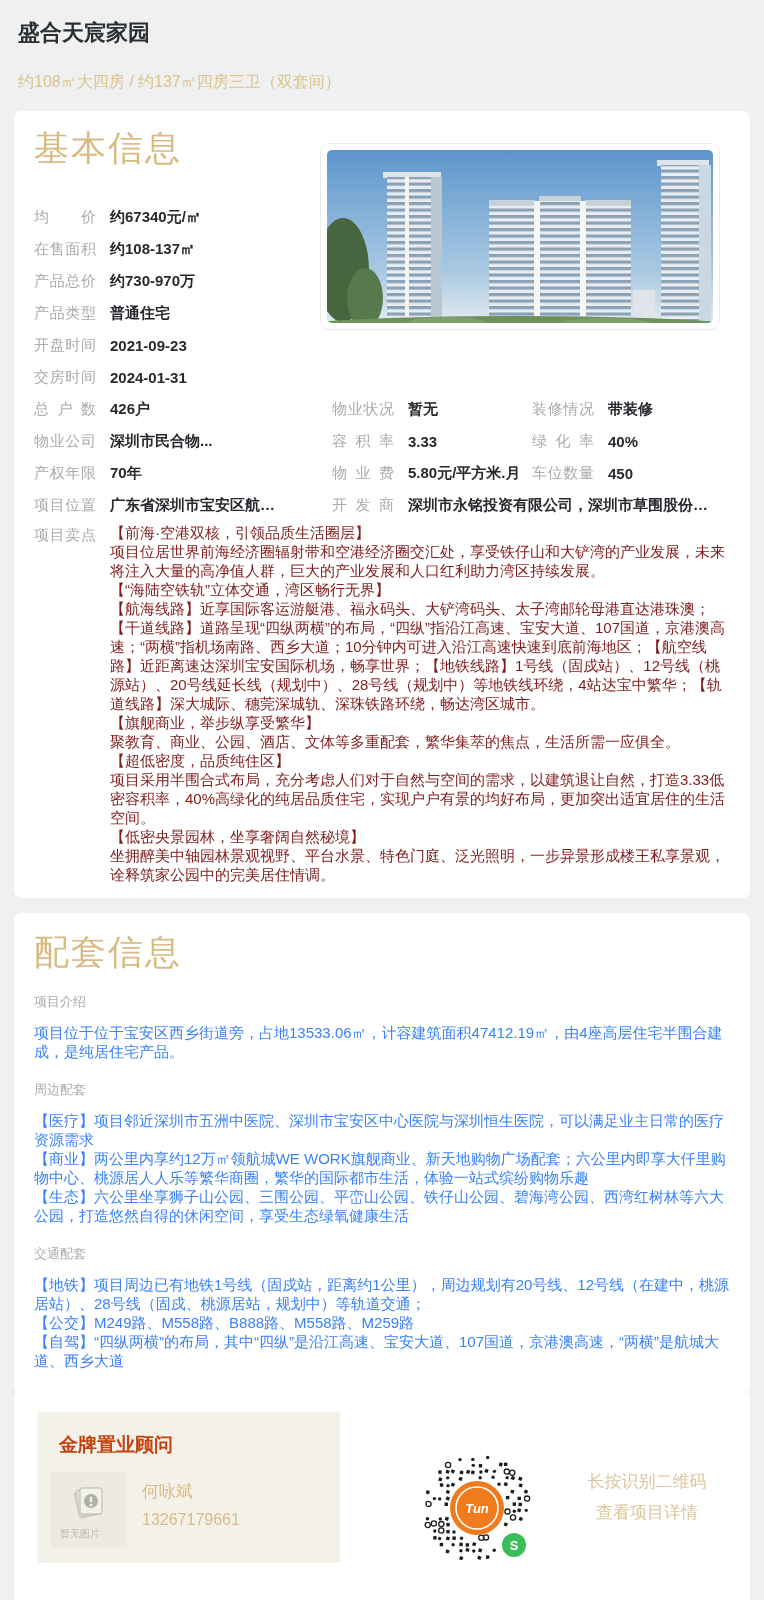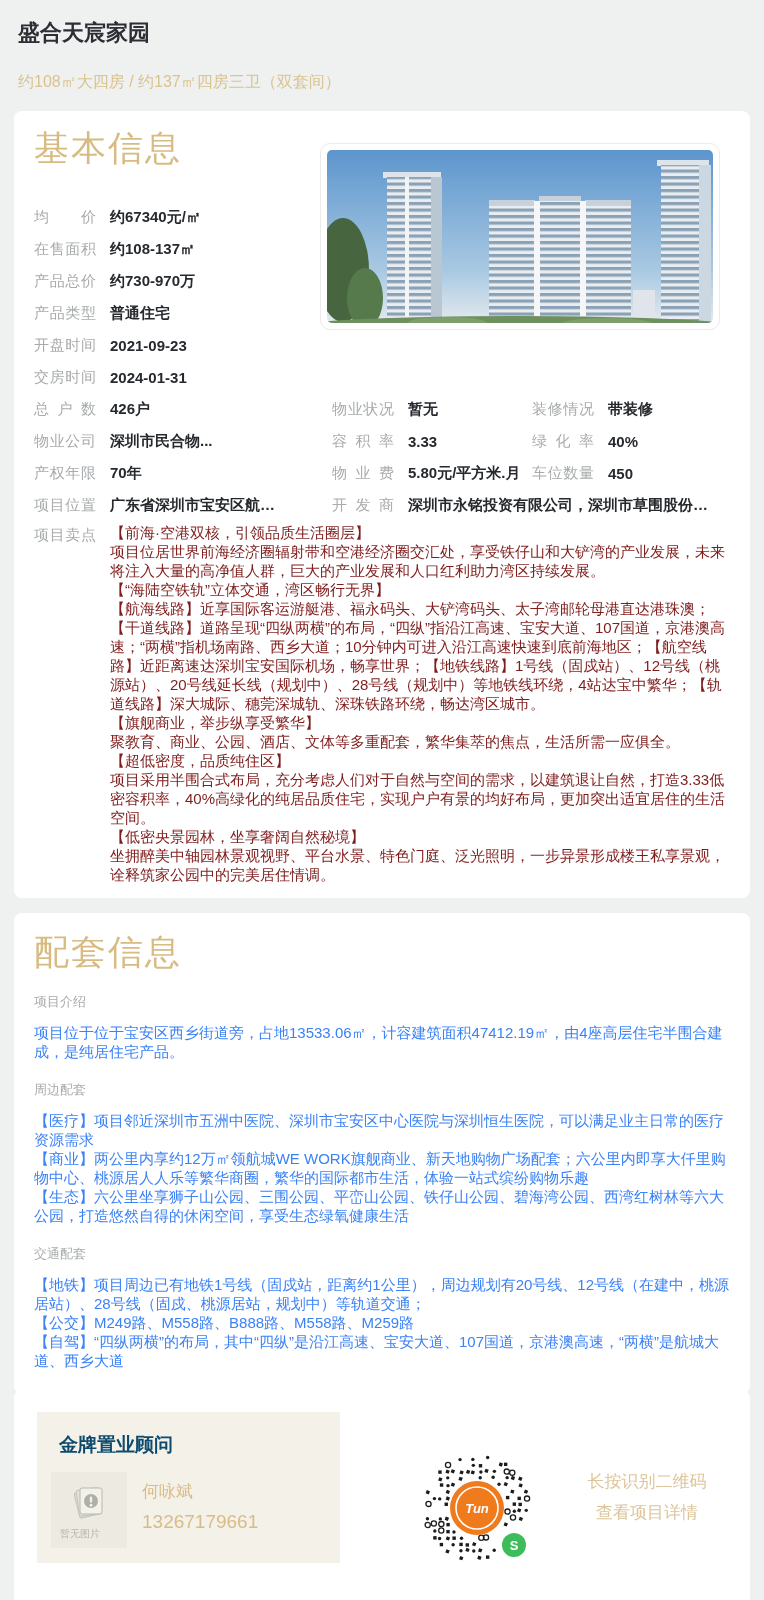--- a/index.html
+++ b/index.html
@@ -34,28 +34,28 @@
   .selling .kv-label{margin-top:3px;}
   .selling-content{flex:1;margin-left:14px;font-size:15px;line-height:19px;color:#7f1d1d;}
   .selling-content p{margin:0;}
   
   .sub-heading{margin-top:20px;font-size:13px;color:#a8abad;}
   .sub-paras{margin-top:12px;font-size:15px;line-height:19px;color:#3b82f6;}
   .sub-paras p{margin:0;}
   
   .card3{position:absolute;left:14px;right:14px;top:1390px;height:232px;background:#fff;border-radius:8px;}
   .gold-card{position:absolute;left:23px;top:22px;width:303px;height:151px;background:#f4f1e9;}
-  .gold-title{padding:20px 0 0 22px;font-size:19px;font-weight:bold;color:#0c4a6e;}
+  .gold-title{padding:20px 0 0 22px;font-size:19px;font-weight:bold;color:#c2410c;}
   .consult-row{display:flex;margin:14px 0 0 14px;}
   .avatar{position:relative;width:76px;height:76px;background:#eceae1;flex:none;}
   .avatar svg{position:absolute;left:20px;top:12px;}
   .avatar-text{position:absolute;left:9px;bottom:7px;font-size:10px;color:#b7b6ad;}
   .consult-info{margin-left:15px;padding-top:8px;color:#d8bc88;}
   .consult-name{font-size:17px;}
-  .consult-phone{margin-top:8px;font-size:19px;}
+  .consult-phone{margin-top:8px;font-size:16px;}
   .qr{position:absolute;left:409px;top:64px;width:108px;height:108px;background:#fff;}
   .qr-caption{position:absolute;left:530px;top:76px;width:206px;text-align:center;
               font-size:17px;line-height:31px;color:#dcc59a;}
 </style>
 </head>
 <body>
 
 <div class="page">
 
   <div class="hdr">

